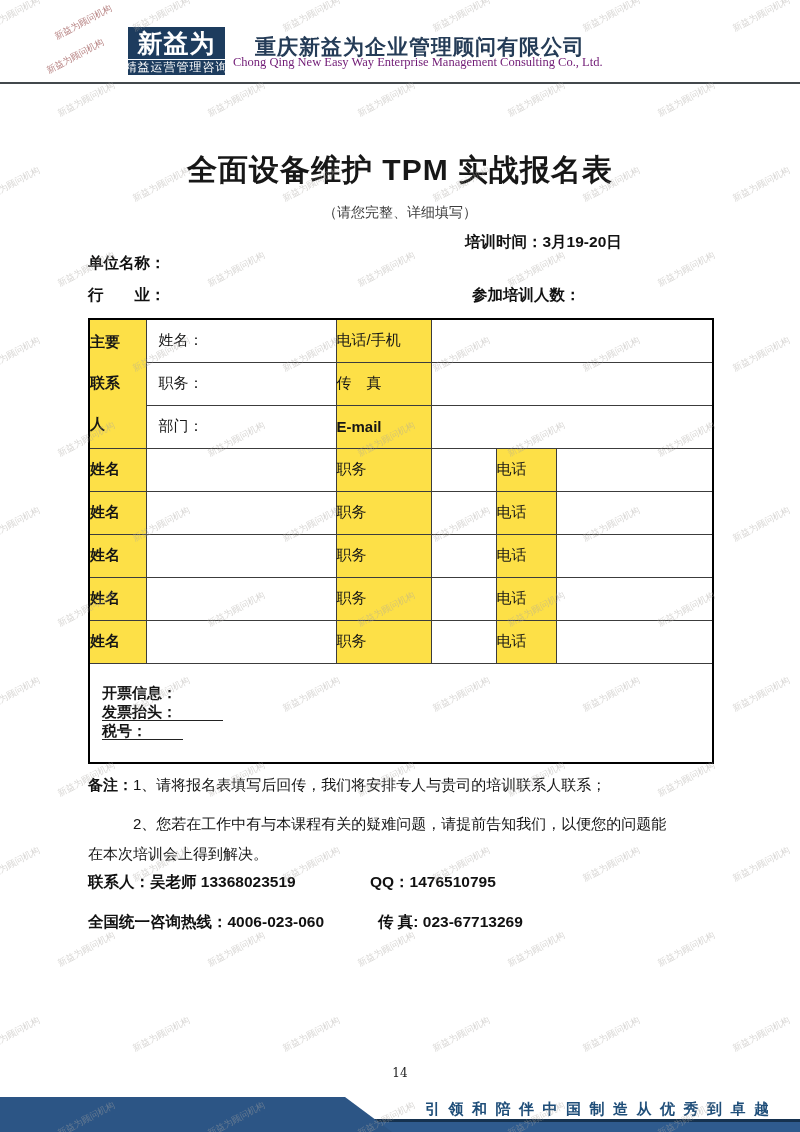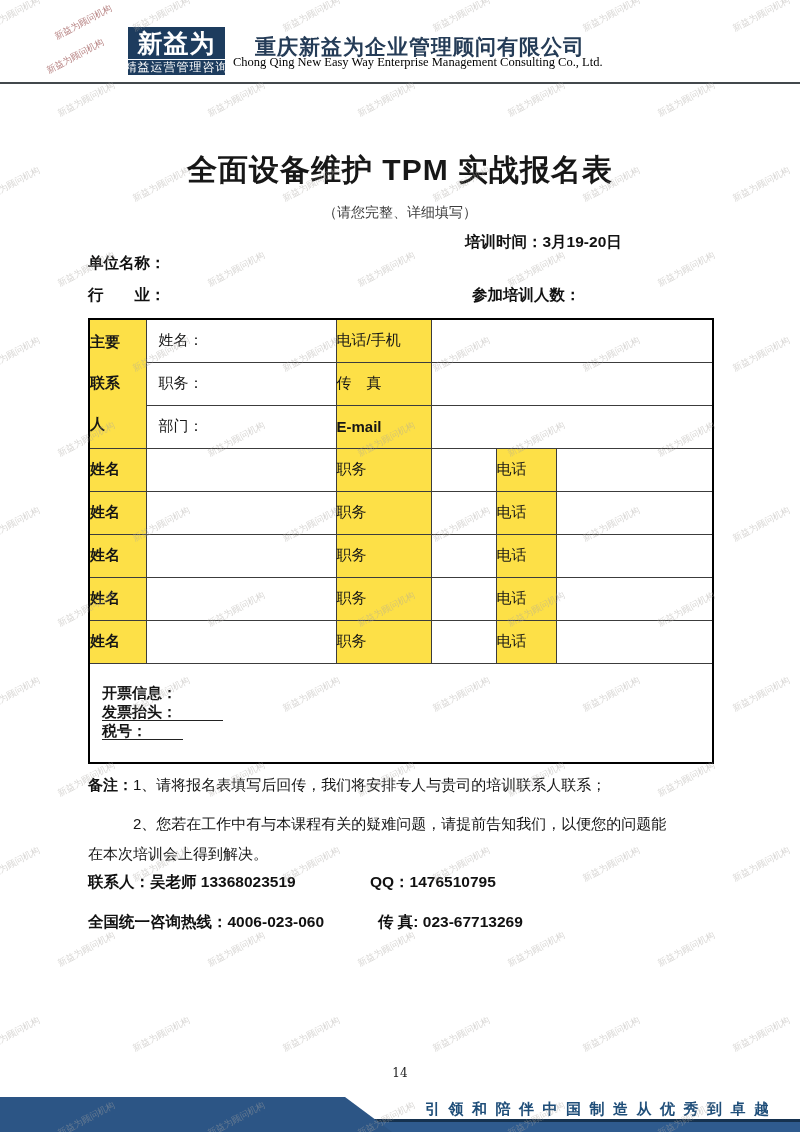--- a/index.html
+++ b/index.html
@@ -6,21 +6,21 @@
   #page{position:relative;width:800px;height:1132px;background:#ffffff;overflow:hidden;
         font-family:"Liberation Sans",sans-serif;color:#1a1a1a;}
 
   
   .logo{position:absolute;left:128px;top:27px;width:97px;height:48px;background:#1d3c5e;
         display:flex;flex-direction:column;align-items:center;justify-content:flex-start;}
   .logo-main{font-size:25px;font-weight:bold;color:#ffffff;line-height:32px;letter-spacing:1px;
         border-bottom:1px solid #ffffff;width:100%;text-align:center;}
   .logo-sub{font-size:12px;color:#ffffff;line-height:14px;letter-spacing:1px;white-space:nowrap;}
   .company-cn{position:absolute;left:255px;top:33px;font-size:21px;font-weight:600;color:#253c57;letter-spacing:1px;}
-  .company-en{position:absolute;left:233px;top:55px;font-size:12.5px;color:#000000;
+  .company-en{position:absolute;left:233px;top:55px;font-size:12.5px;color:#701a75;
         font-family:"Liberation Serif",serif;text-align:right;}
   .header-rule{position:absolute;left:0;top:82px;width:800px;height:2px;background:#43484c;}
 
   
   .doc-title{position:absolute;left:0;top:150px;width:800px;text-align:center;
         font-size:30px;font-weight:bold;color:#171717;letter-spacing:1px;}
   .doc-subtitle{position:absolute;left:0;top:204px;width:800px;text-align:center;
         font-size:14px;color:#3d3d3d;}
 
   

